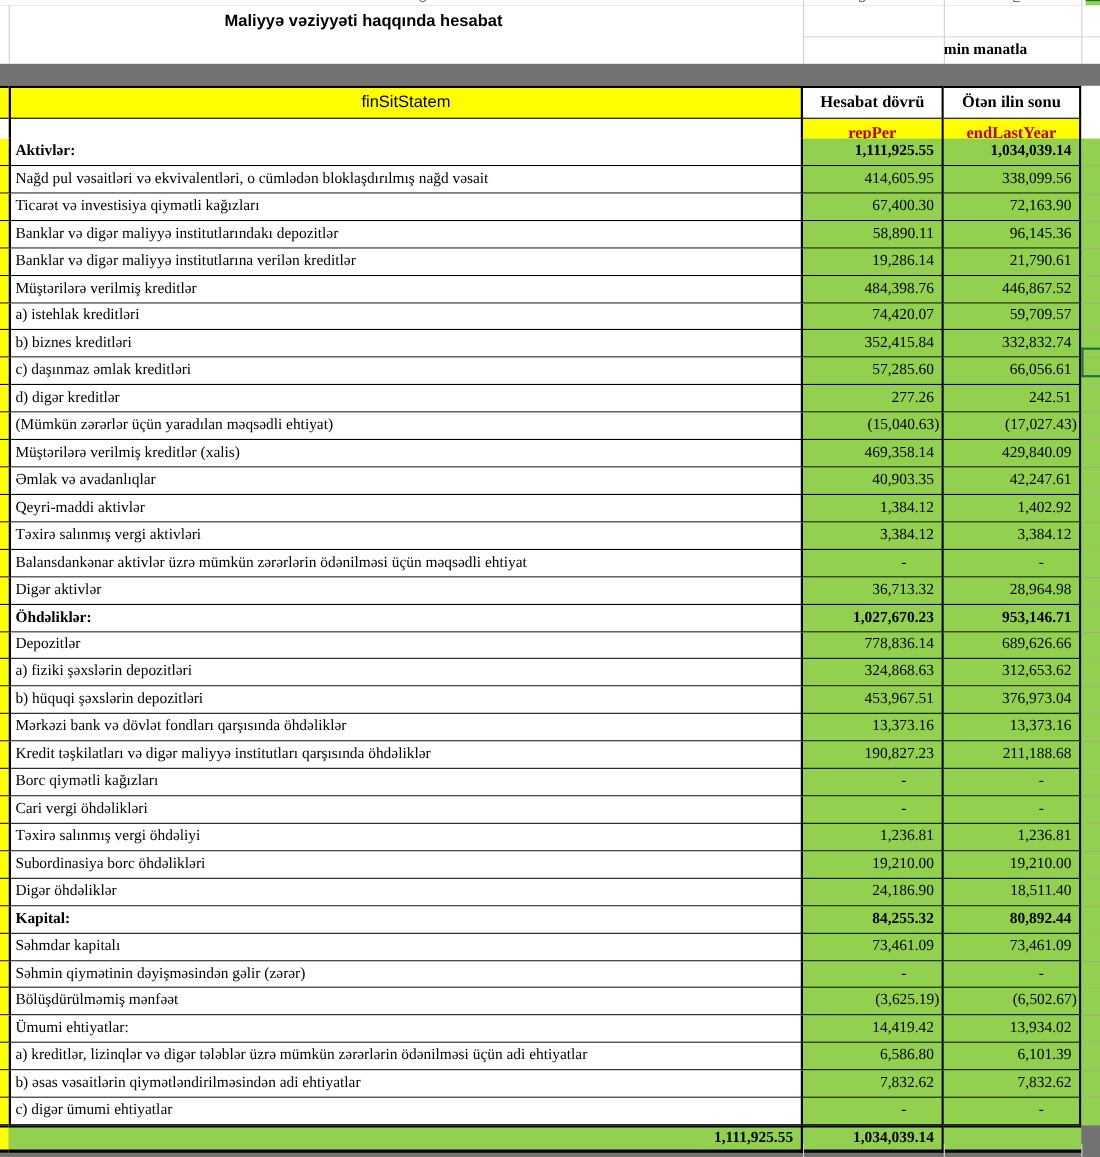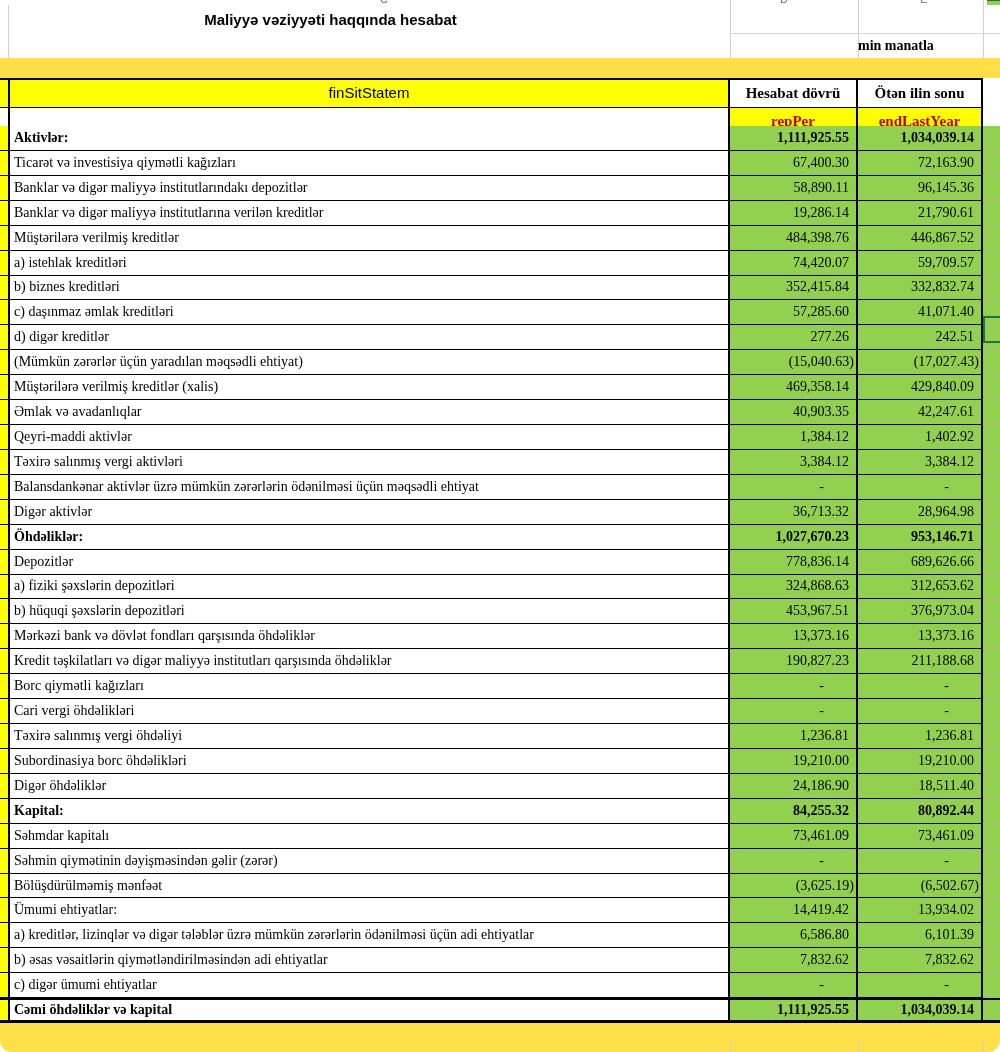--- a/index.html
+++ b/index.html
@@ -1,21 +1,21 @@
 <!DOCTYPE html>
 <html><head>
 <meta charset="utf-8">
 <style>
   html,body{margin:0;padding:0;}
   body{
     width:1000px;height:1052px;position:relative;background:#ffffff;
     font-family:"Liberation Serif", serif;color:#000;overflow:hidden;
     --yellow:#FFFF00; --green:#92D050; --red:#C00000; --selgreen:#1F7244;
   }
-  .sheet{position:absolute;left:0;top:0;width:1000px;height:1052px;background:#fde047;border-radius:12px;}
+  .sheet{position:absolute;left:0;top:0;width:1000px;height:1052px;background:#737373;}
 
   
   #colrow{position:absolute;left:0;top:0;width:1000px;height:5px;overflow:hidden;
           border-bottom:1px solid #b3b3b3;background:#fff;}
   .colletter{position:absolute;top:-7px;width:24px;text-align:center;
              font-family:"Liberation Sans",sans-serif;font-size:11px;color:#6e6e6e;}
   .cl-c{left:372px;} .cl-d{left:772px;} .cl-e{left:912px;}
   .grid-v{position:absolute;top:0;width:1px;background:#cfcfcf;}
   #colrow .grid-v{height:5px;}
   #corner-green{position:absolute;left:987px;top:0;width:13px;height:5px;
@@ -124,20 +124,27 @@
 
   <div id="datagrid">
   <div class="drow bold">
     <div class="c-sliver"></div>
     <div class="c-label cell">Aktivlər:</div>
     <div class="c-v1 cell">1,111,925.55</div>
     <div class="c-v2 cell">1,034,039.14</div>
     <div class="c-strip"></div>
   </div>
 
+  <div class="drow">
+    <div class="c-sliver"></div>
+    <div class="c-label cell">Nağd pul vəsaitləri və ekvivalentləri, o cümlədən bloklaşdırılmış nağd vəsait</div>
+    <div class="c-v1 cell">414,605.95</div>
+    <div class="c-v2 cell">338,099.56</div>
+    <div class="c-strip"></div>
+  </div>
 
   <div class="drow">
     <div class="c-sliver"></div>
     <div class="c-label cell">Ticarət və investisiya qiymətli kağızları</div>
     <div class="c-v1 cell">67,400.30</div>
     <div class="c-v2 cell">72,163.90</div>
     <div class="c-strip"></div>
   </div>
 
   <div class="drow">
@@ -177,21 +184,21 @@
     <div class="c-label cell">b) biznes kreditləri</div>
     <div class="c-v1 cell">352,415.84</div>
     <div class="c-v2 cell">332,832.74</div>
     <div class="c-strip"></div>
   </div>
 
   <div class="drow">
     <div class="c-sliver"></div>
     <div class="c-label cell">c) daşınmaz əmlak kreditləri</div>
     <div class="c-v1 cell">57,285.60</div>
-    <div class="c-v2 cell">41,071.40</div>
+    <div class="c-v2 cell">66,056.61</div>
     <div class="c-strip"></div>
   </div>
 
   <div class="drow">
     <div class="c-sliver"></div>
     <div class="c-label cell">d) digər kreditlər</div>
     <div class="c-v1 cell">277.26</div>
     <div class="c-v2 cell">242.51</div>
     <div class="c-strip"></div>
   </div>
@@ -399,21 +406,20 @@
   <div class="drow">
     <div class="c-sliver"></div>
     <div class="c-label cell">c) digər ümumi ehtiyatlar</div>
     <div class="c-v1 cell dash">-</div>
     <div class="c-v2 cell dash">-</div>
     <div class="c-strip"></div>
   </div>
 
   <div class="drow bold thick-top last">
     <div class="c-sliver"></div>
-    <div class="c-label cell">Cəmi öhdəliklər və kapital</div>
     <div class="c-v1 cell">1,111,925.55</div>
     <div class="c-v2 cell">1,034,039.14</div>
     <div class="c-strip"></div>
   </div>
 </div>
 
   <div id="sel-box" style="top: 316.351px; height: 26.9189px;"></div>
 
   <div id="below">
     <div class="grid-v" style="left:730px;top:1040px;height:12px;position:absolute;"></div>

